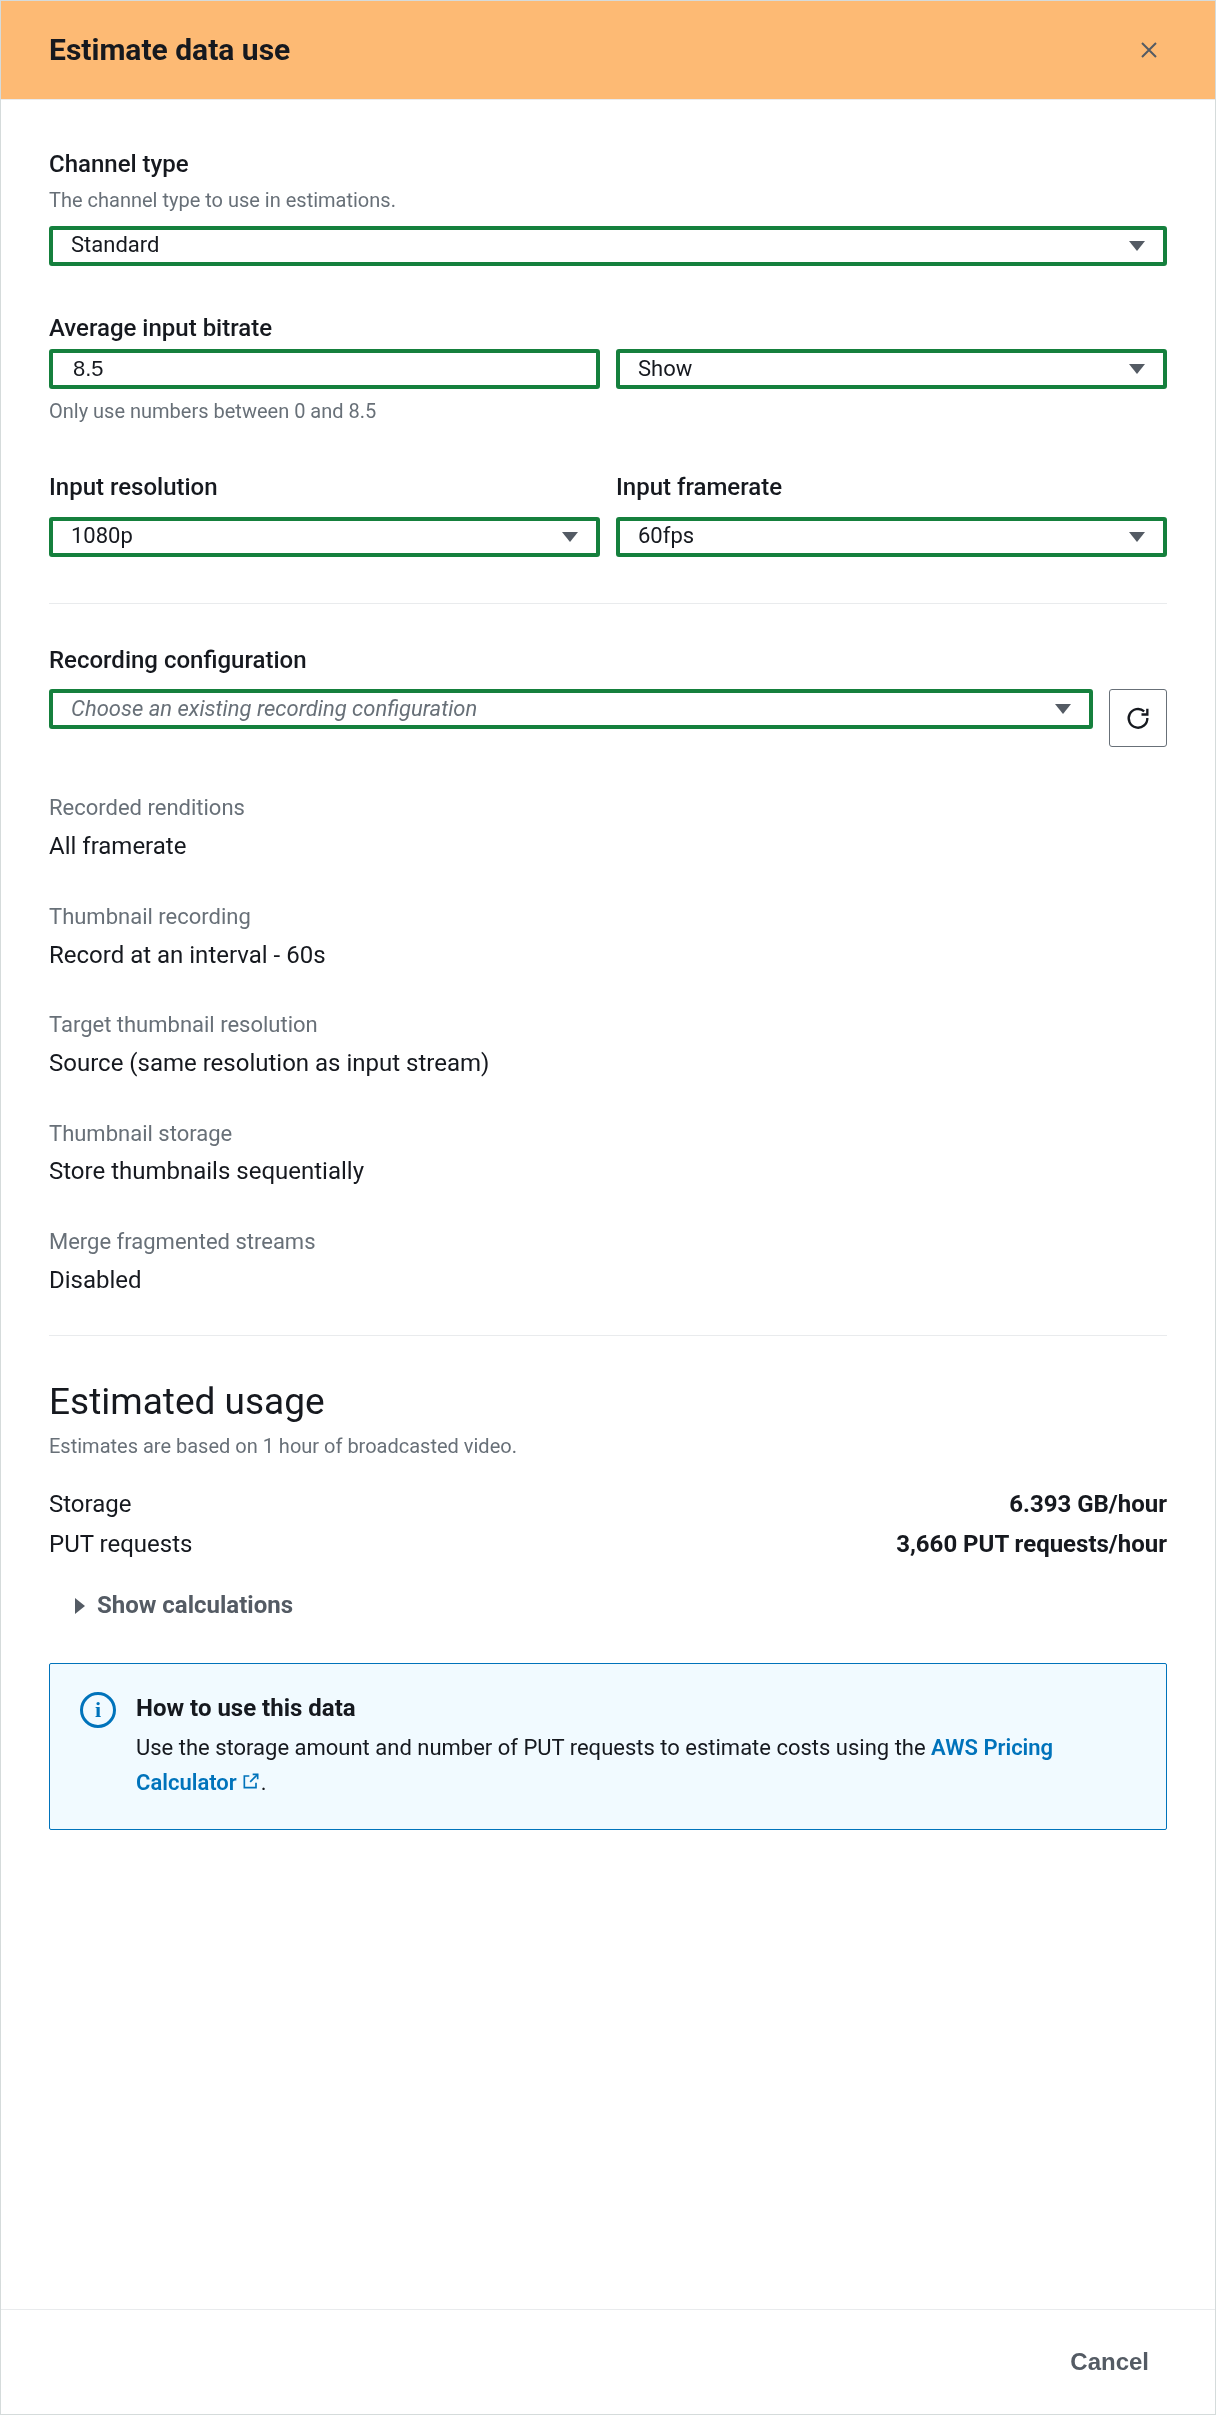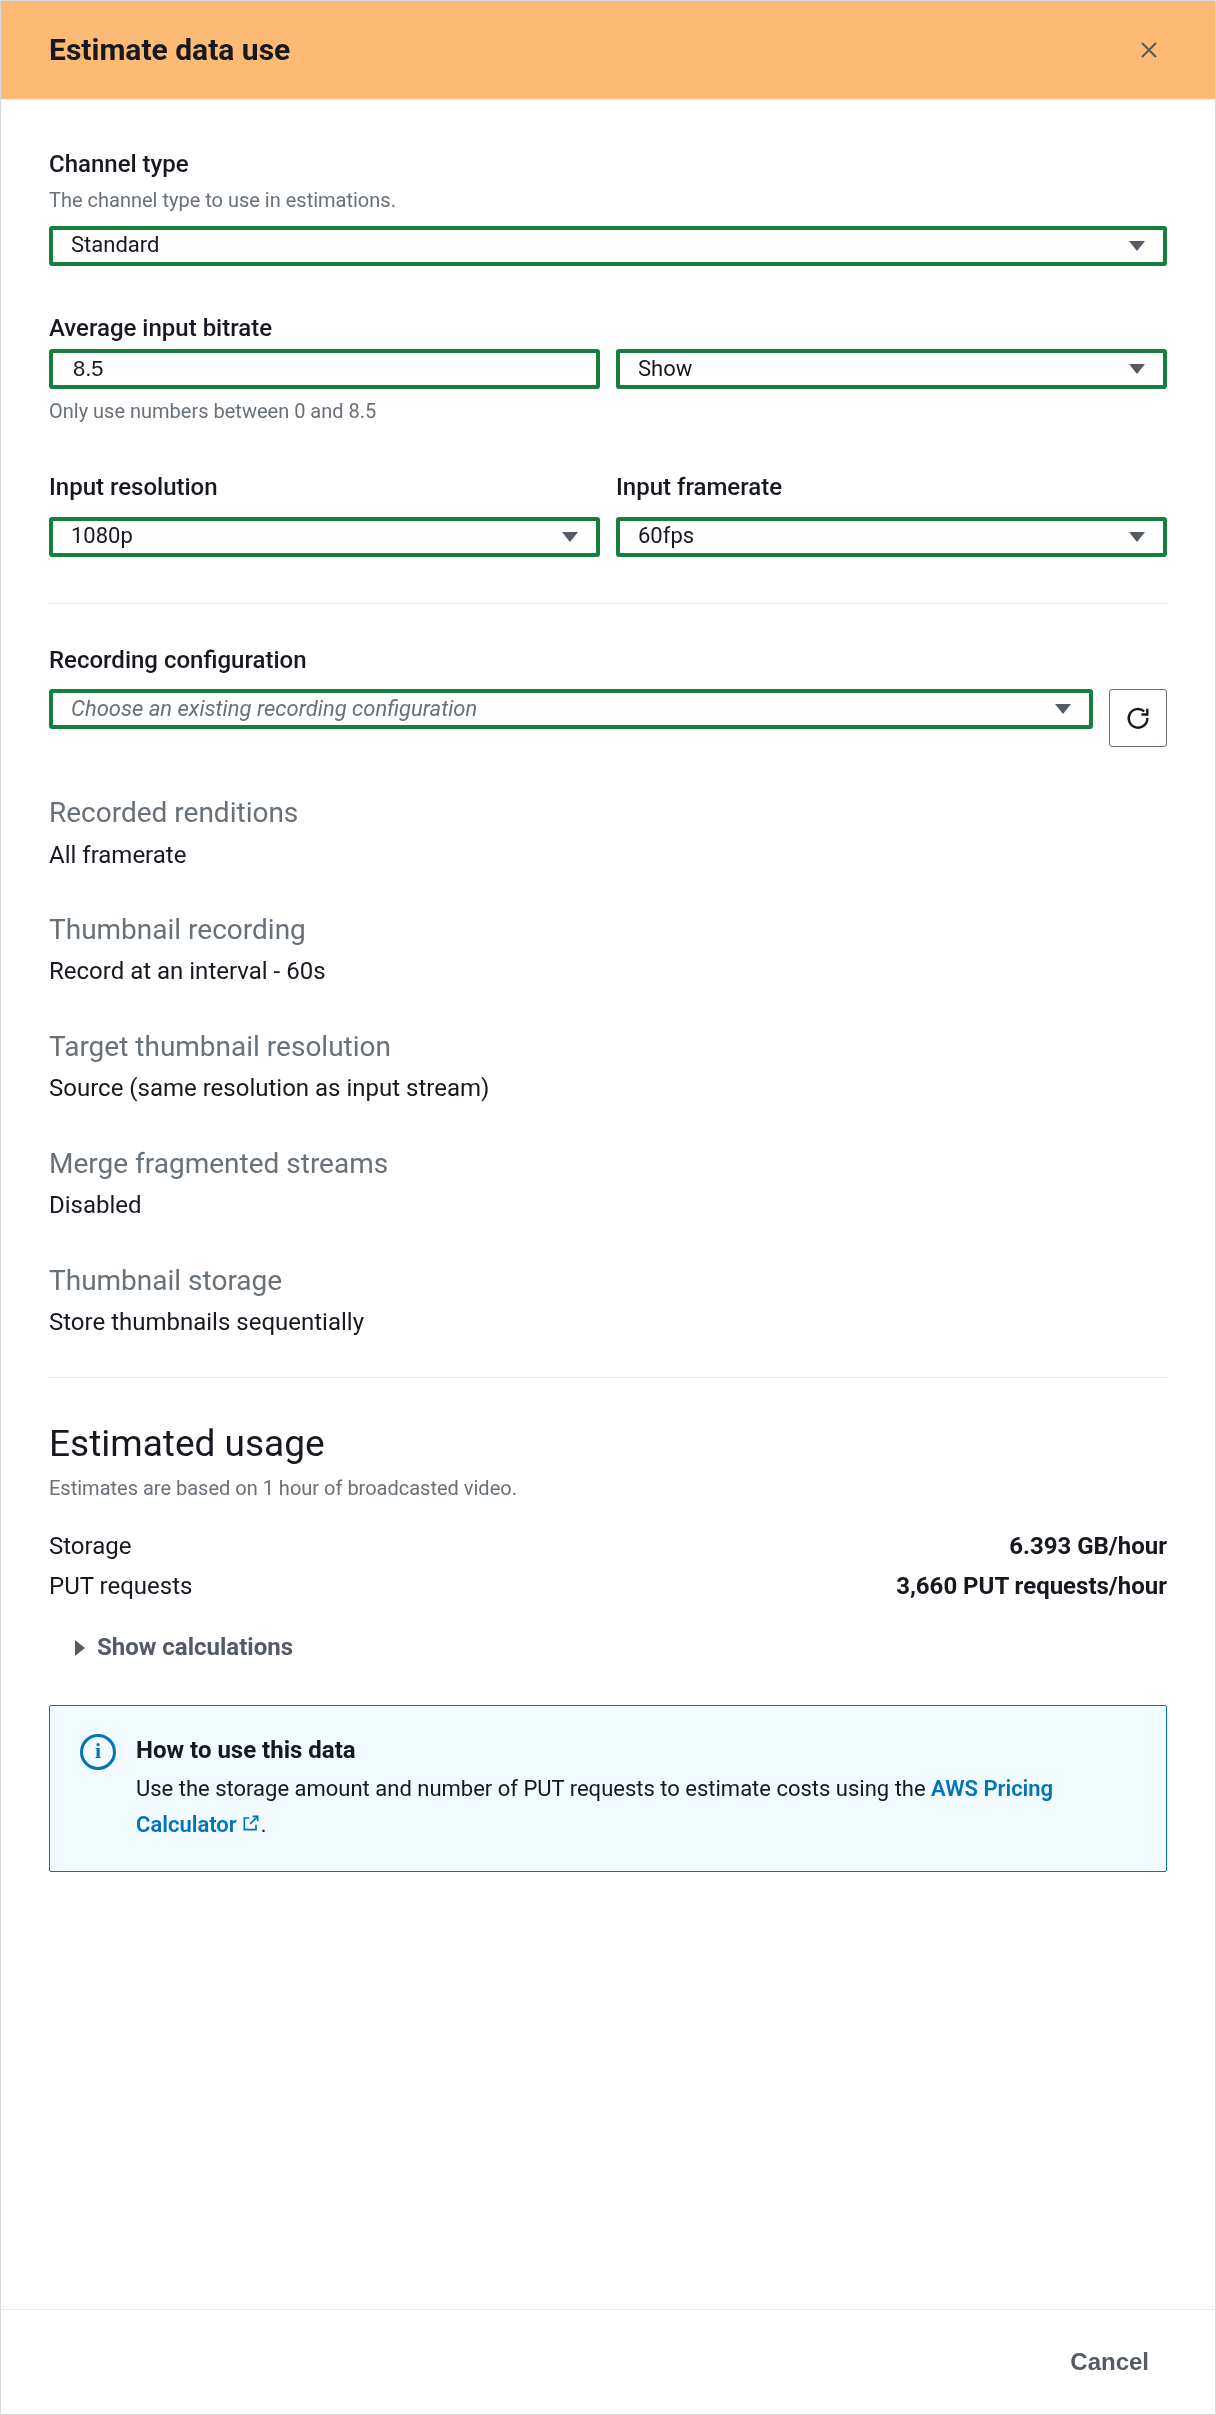--- a/index.html
+++ b/index.html
@@ -89,21 +89,21 @@
   }
   .placeholder-text { color:#687078; font-style:italic; }
   .icon-btn {
     width:58px; height:58px;
     border:1px solid #687078; border-radius:3px;
     background:#fff; display:flex; align-items:center; justify-content:center; cursor:pointer;
   }
   .icon-btn svg { width:28px; height:28px; stroke:#16191f; stroke-width:2; fill:none; }
   .hr { border:none; border-top:1px solid #e9ebed; margin: 28px 0 40px; }
   .kv-block { margin-bottom: 38px; }
-  .kv-label { font-size:28px; color:#687078; margin-bottom:6px; }
+  .kv-label { font-size:22px; color:#687078; margin-bottom:6px; }
   .kv-value { font-size:24px; color:#16191f; }
   .section-header { font-size:37px; font-weight:400; margin-bottom:4px; }
   .usage-row {
     display:flex; justify-content:space-between; align-items:baseline;
     font-size:24px; margin-bottom:6px;
   }
   .usage-row .right { font-weight:700; }
   .expander {
     display:flex; align-items:center; gap:12px;
     font-size:24px; font-weight:700; color:#545b64;
@@ -234,26 +234,26 @@
     </div>
     <div class="kv-block">
       <div class="kv-label">Thumbnail recording</div>
       <div class="kv-value">Record at an interval - 60s</div>
     </div>
     <div class="kv-block">
       <div class="kv-label">Target thumbnail resolution</div>
       <div class="kv-value">Source (same resolution as input stream)</div>
     </div>
     <div class="kv-block">
+      <div class="kv-label">Thumbnail storage</div>
+      <div class="kv-value">Store thumbnails sequentially</div>
+    </div>
+    <div class="kv-block">
       <div class="kv-label">Merge fragmented streams</div>
       <div class="kv-value">Disabled</div>
-    </div>
-    <div class="kv-block">
-      <div class="kv-label">Thumbnail storage</div>
-      <div class="kv-value">Store thumbnails sequentially</div>
     </div>
 
     <hr class="hr">
 
     <div>
       <div class="section-header">Estimated usage</div>
       <div class="form-hint" style="margin-bottom:28px;">Estimates are based on 1 hour of broadcasted video.</div>
 
       <div class="usage-row">
         <span>Storage</span>

